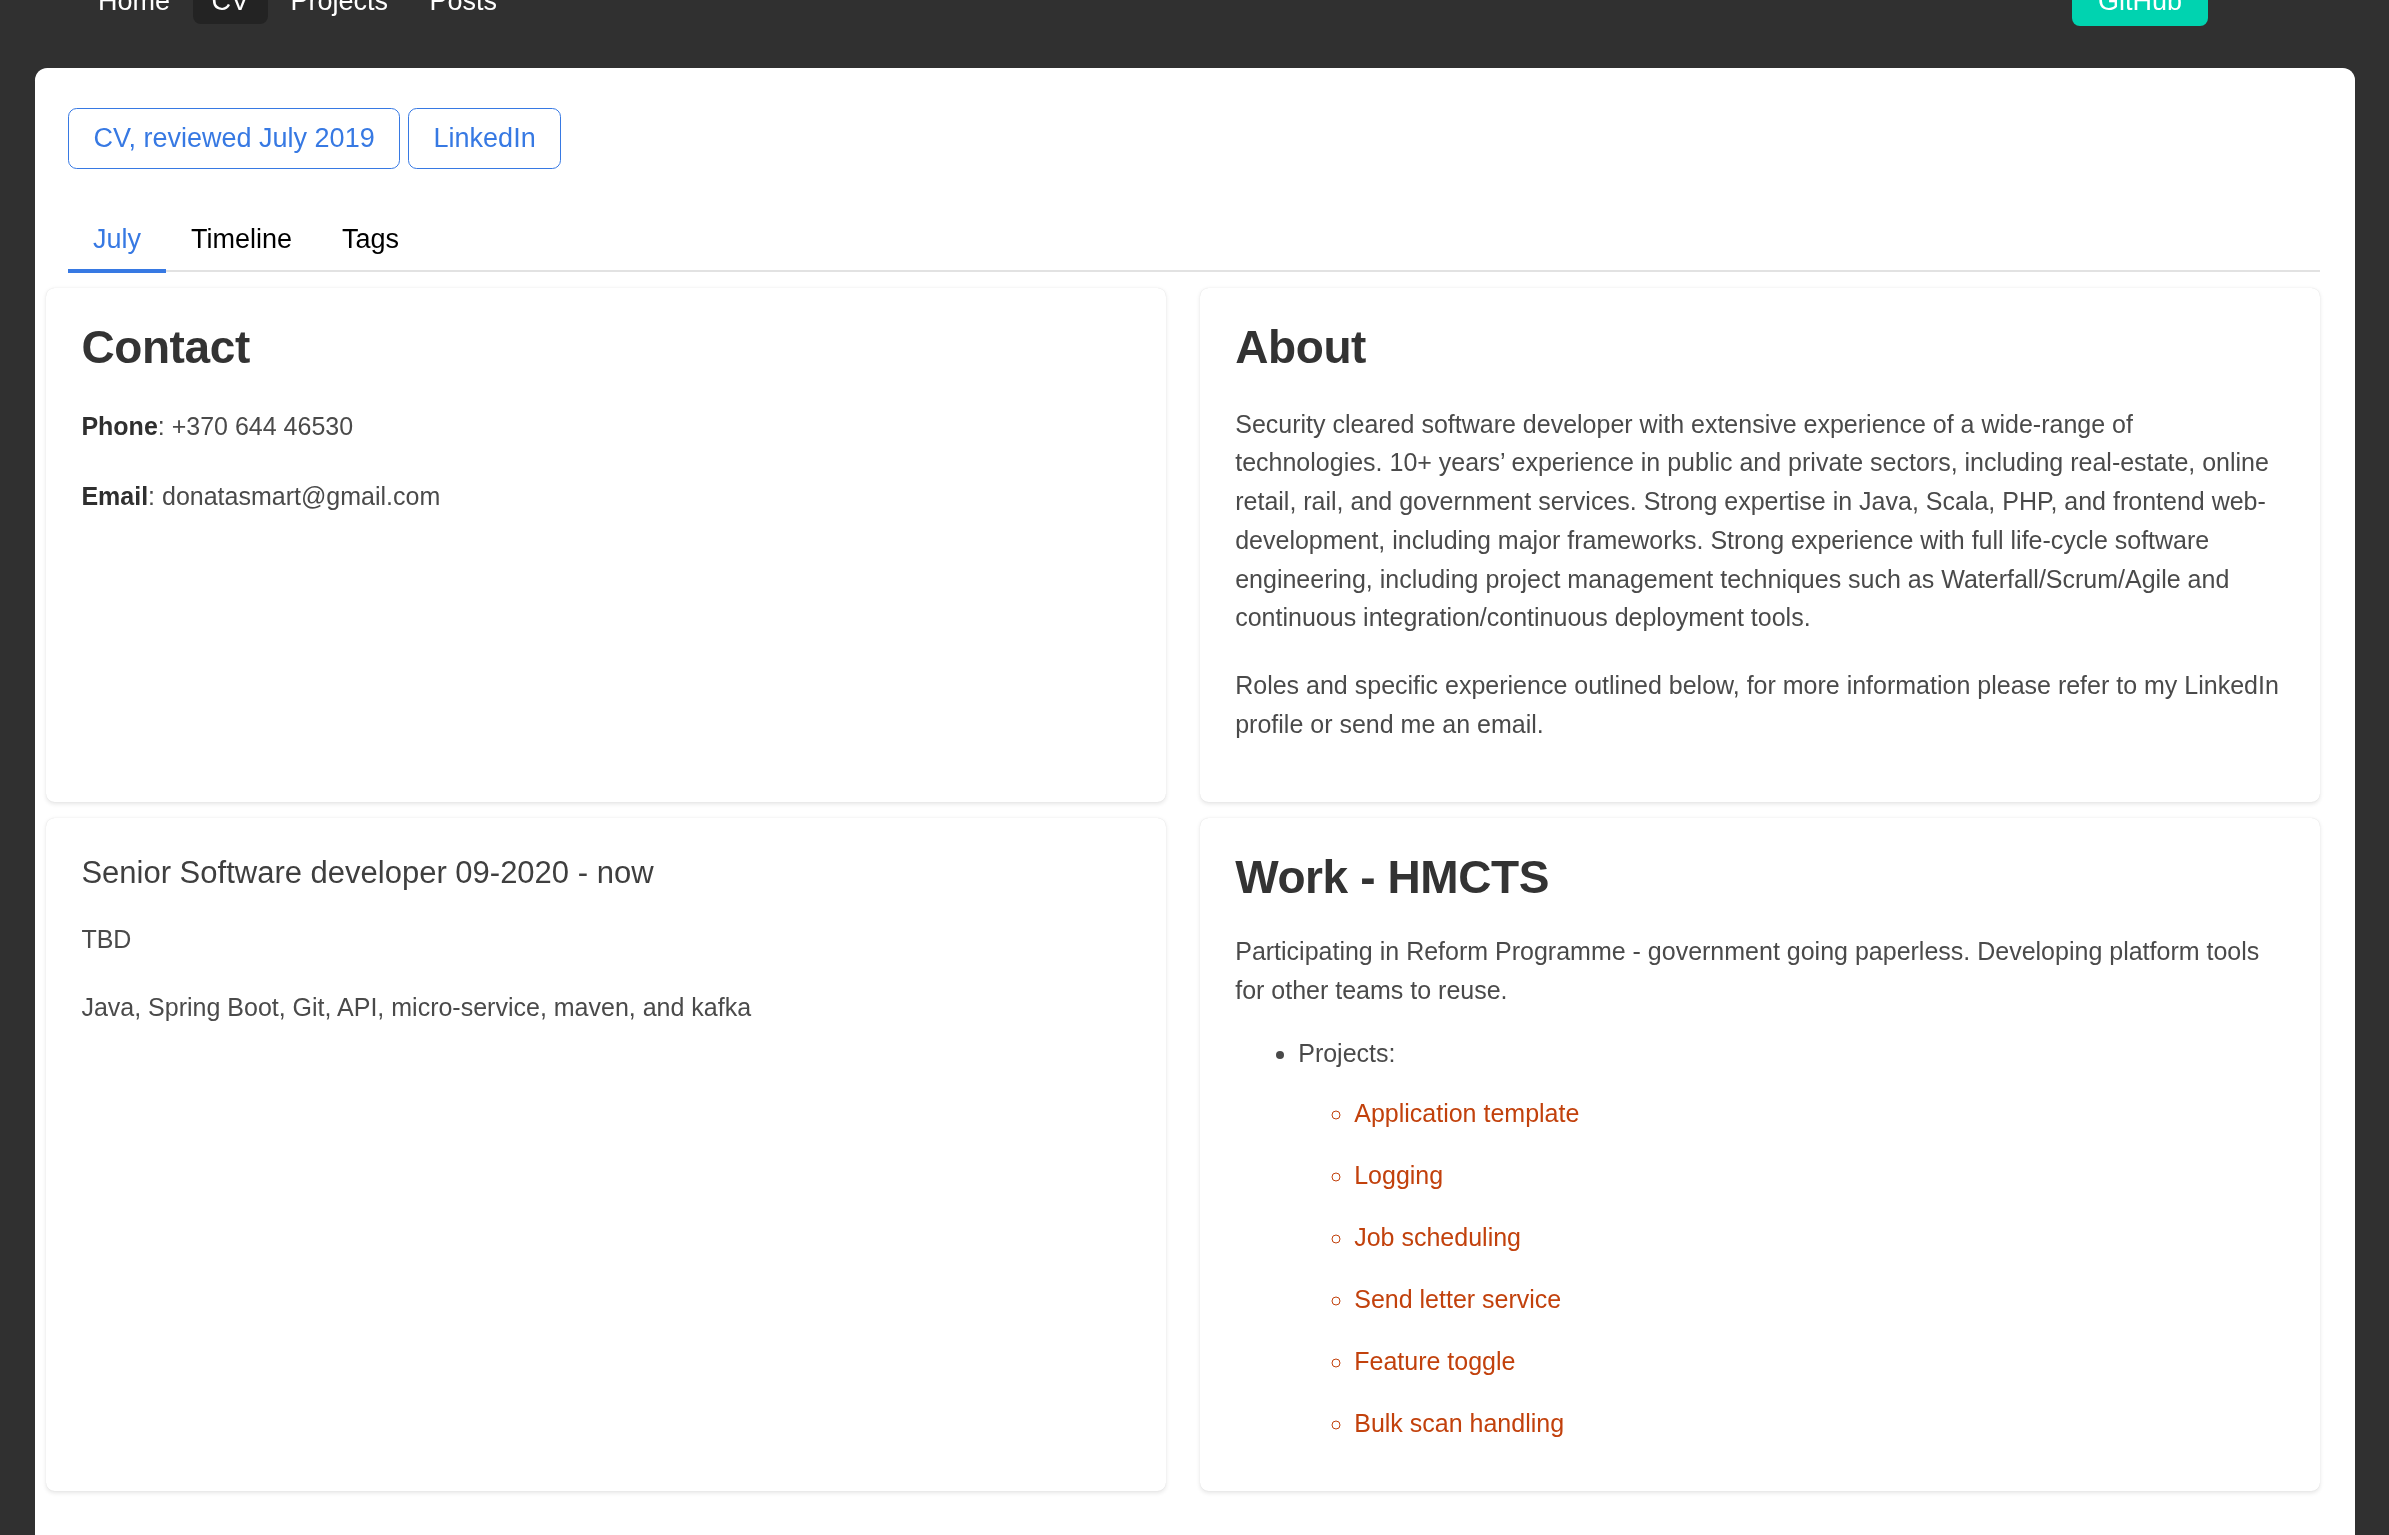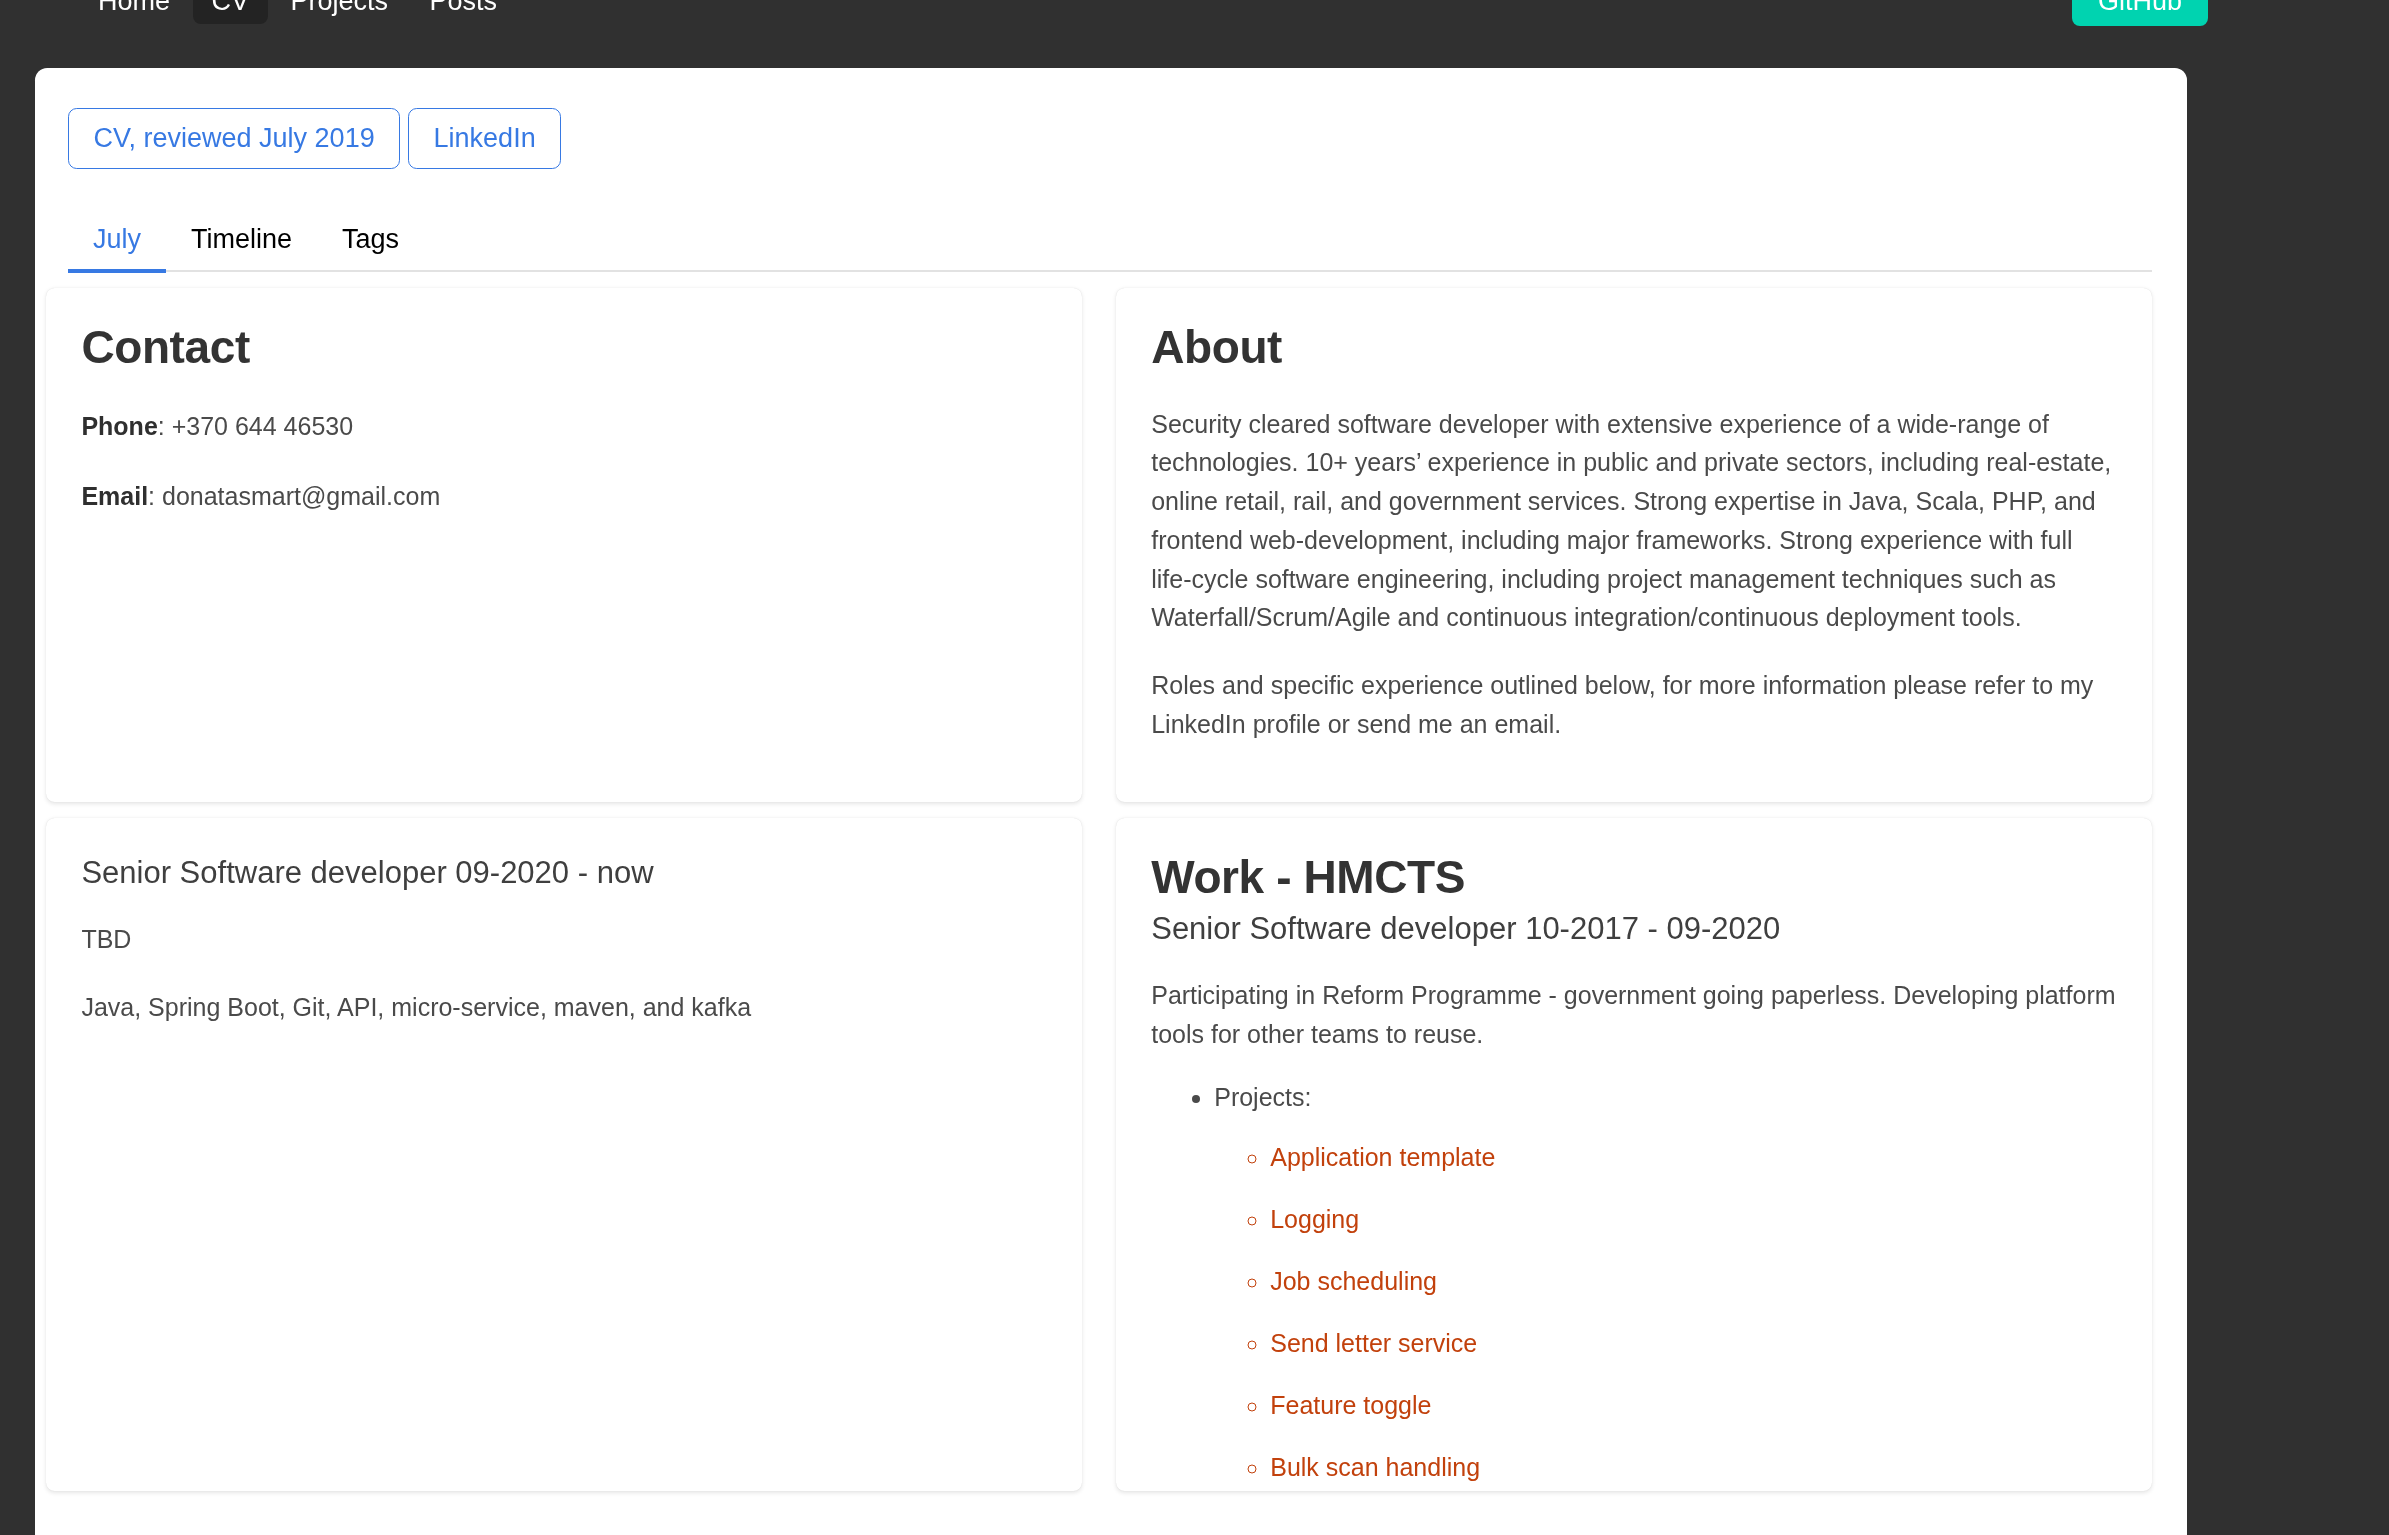--- a/index.html
+++ b/index.html
@@ -50,21 +50,21 @@
     border: none;
     font-family: "Liberation Sans", sans-serif;
     line-height: 1.1;
     display: inline-block;
   }
 
   
   #page {
     position: absolute;
     top: 68px; left: 35px;
-    width: 2152px;
+    width: 2320px;
     height: 1468px;
     background: #ffffff;
     border-radius: 12.2px 12.2px 0 0;
     overflow: hidden;
   }
 
   #page-inner {
     padding: 0 0 0 0;
   }
 
@@ -225,21 +225,20 @@
     <div class="card-row">
 
       <div class="card row2">
         <div class="subtitle">Senior Software developer 09-2020 - now</div>
         <p class="tight">TBD</p>
         <p>Java, Spring Boot, Git, API, micro-service, maven, and kafka</p>
       </div>
 
       <div class="card row2">
         <h2>Work - HMCTS</h2>
-        <div class="subtitle">Senior Software developer 10-2017 - 09-2020</div>
         <p class="tight">Participating in Reform Programme - government going paperless. Developing platform tools for other teams to reuse.</p>
         <ul class="lvl1">
           <li>
             <span>Projects:</span>
             <ul class="lvl2">
               <li>Application template</li>
               <li>Logging</li>
               <li>Job scheduling</li>
               <li>Send letter service</li>
               <li>Feature toggle</li>

